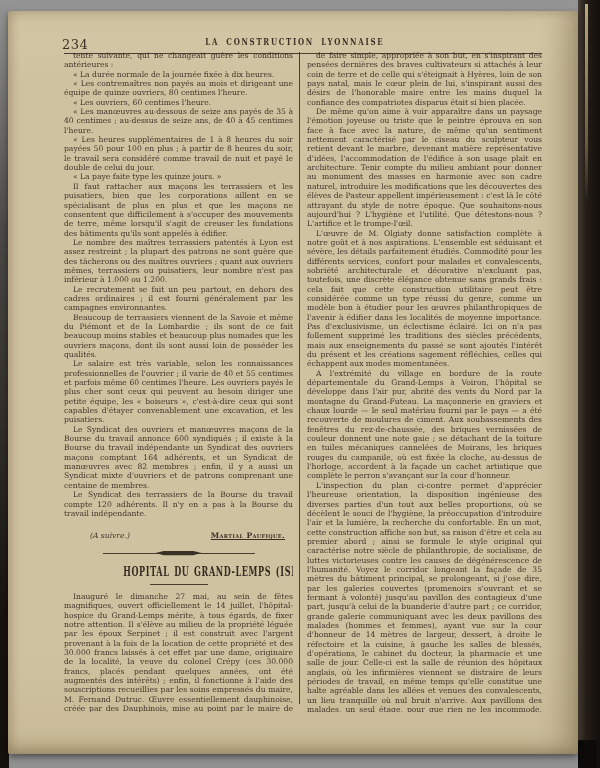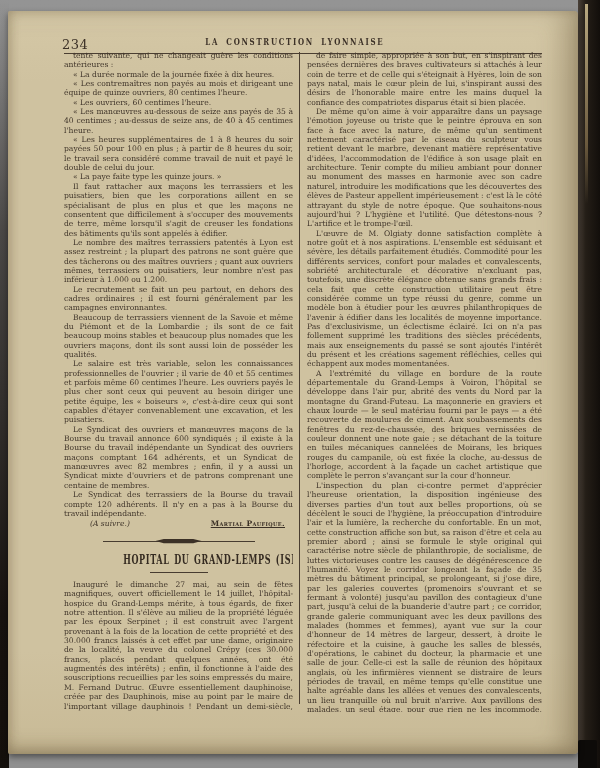--- a/index.html
+++ b/index.html
@@ -50,21 +50,21 @@
   .columns { position:absolute; left:56px; top:37px; width:478px; height:664px; display:flex; }
   .col {
     overflow:hidden; color:#40352a; font-size:7.6px; line-height:9.35px;
     text-align:justify; padding-top:3px;
   }
   .col.left { width:229px; }
   .col-divider { width:1px; background:#4a3e31; margin:4px 7px 8px 6px; }
   .col.right { flex:1; }
   p.body { margin:0; text-indent:9px; }
 
-  .closing-line { display:flex; justify-content:space-between; padding:1px 8px 0 26px; }
+  .closing-line { display:flex; justify-content:space-between; padding:1px 8px 0 26px;margin-top:12px; }
   .a-suivre { font-style:italic; }
   .author { font-variant:small-caps; letter-spacing:0.4px; font-weight:bold; color:#3b3026;text-decoration:underline; }
 
   .separator { position:relative; width:152px; margin:9px auto 0; height:6px; }
   .separator-line { position:absolute; left:0; right:0; top:3px; height:1px; background:#473c30; }
   .separator-lens {
     position:absolute; left:50%; top:1px; transform:translateX(-50%);
     width:46px; height:5px; background:#3b3026;
     clip-path:polygon(0 50%, 18% 8%, 82% 8%, 100% 50%, 82% 92%, 18% 92%);
   }

